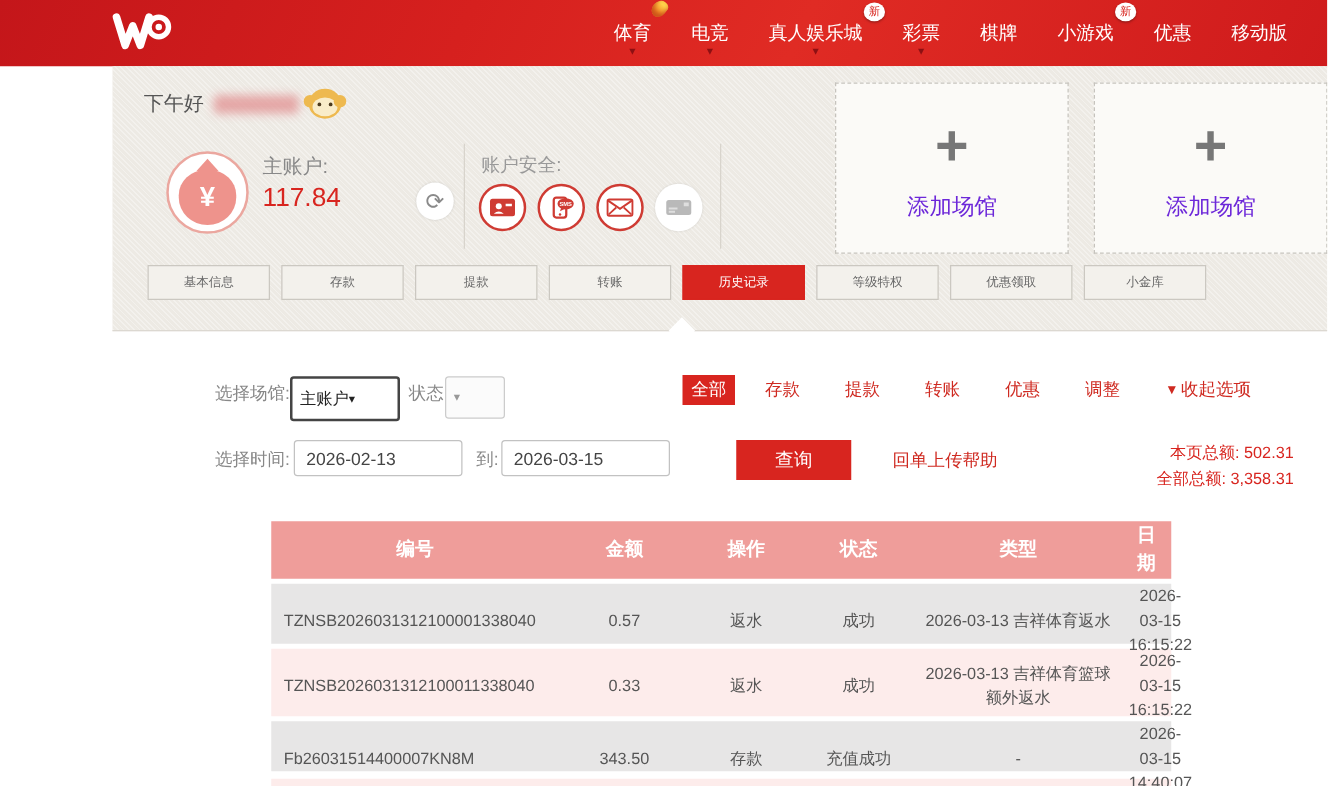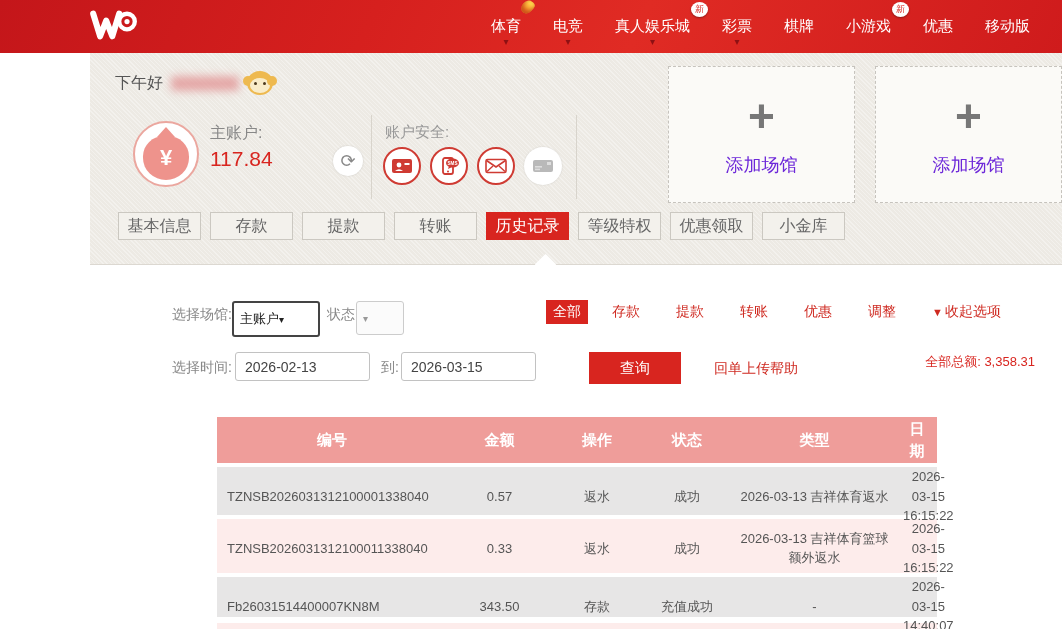--- a/index.html
+++ b/index.html
@@ -66,22 +66,22 @@
   .sec-ic.red { border:2px solid #cf3b33; }
   .sec-ic.gray { box-shadow:0 0 2px rgba(0,0,0,.12); }
 
   .add-box { position:absolute; top:13px; width:187px; height:137px; background:#fbfaf7;
     border:1px dashed #c6c3bd; display:flex; flex-direction:column; align-items:center;
     justify-content:center; gap:14px; cursor:pointer; }
   .add-plus { font-size:46px; font-weight:bold; color:#777; line-height:1; }
   .add-label { font-size:18px; color:#6d28d9; }
 
   .tabs { position:absolute; left:28px; top:159px; display:flex; gap:9px; }
-  .tab { width:83px; height:28px; background:#f3f1ec; border:1px solid #cbc8c1; color:#666;
-    font-size:16px; display:flex; align-items:center; justify-content:center; cursor:pointer; }
+  .tab { width:98px; height:28px; background:#f3f1ec; border:1px solid #cbc8c1; color:#666;
+    font-size:10px; display:flex; align-items:center; justify-content:center; cursor:pointer; }
   .tab.active { background:#d8251f; border-color:#d8251f; color:#fff; }
   .diamond { position:absolute; left:448px; top:204px; width:15px; height:15px; background:#fff;
     transform:rotate(45deg); z-index:3; }
 
   
   .flabel { position:absolute; font-size:14px; color:#888; }
   .fakesel { position:absolute; height:24px; background:#fff; display:flex; align-items:center;
     padding:16px 6px; font-size:13px; cursor:pointer; }
   .sel-venue { left:232px; top:301px; width:88px; border:2px solid #444; border-radius:3px; color:#222; }
   .sel-status { left:356px; top:301px; width:48px; border:1px solid #ccc; border-radius:3px;
@@ -270,20 +270,24 @@
   </div>
 
   <div class="flabel" style="left:172px;top:359px;">选择时间:</div>
   <input class="date-input" style="left: 235px;" value="2026-02-13">
   <div class="flabel" style="left:381px;top:359px;">到:</div>
   <input class="date-input" style="left: 401px;" value="2026-03-15">
   <button class="btn-query">查询</button>
   <div class="receipt-help">回单上传帮助</div>
   <div class="totals">
     <div>
+      <span>本页总额:</span>
+      <span>502.31</span>
+    </div>
+    <div>
       <span>全部总额:</span>
       <span>3,358.31</span>
     </div>
   </div>
 
   <div class="table">
     <div class="trow thead">
       <div>编号</div>
       <div>金额</div>
       <div>操作</div>

